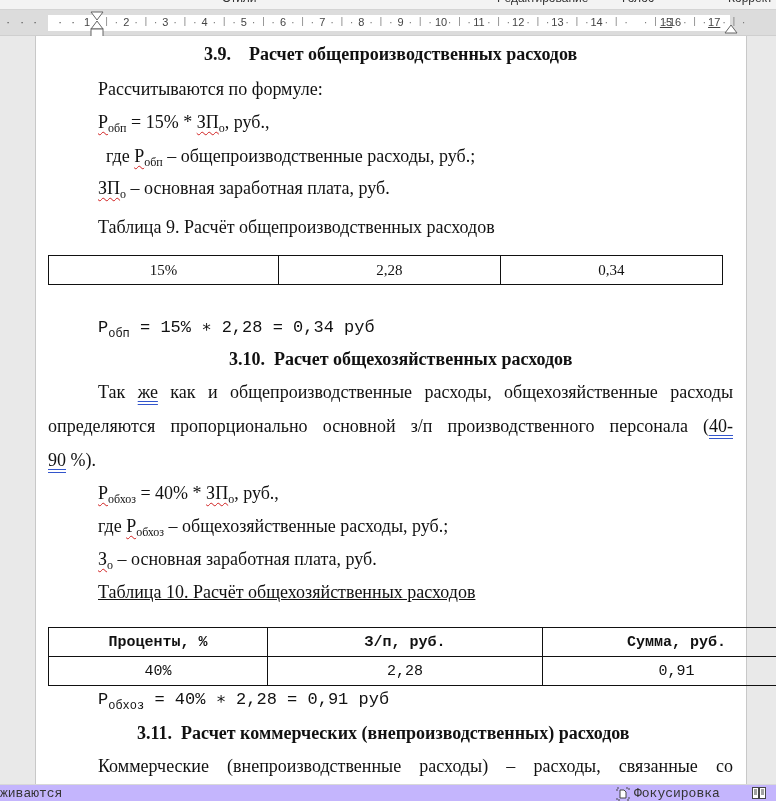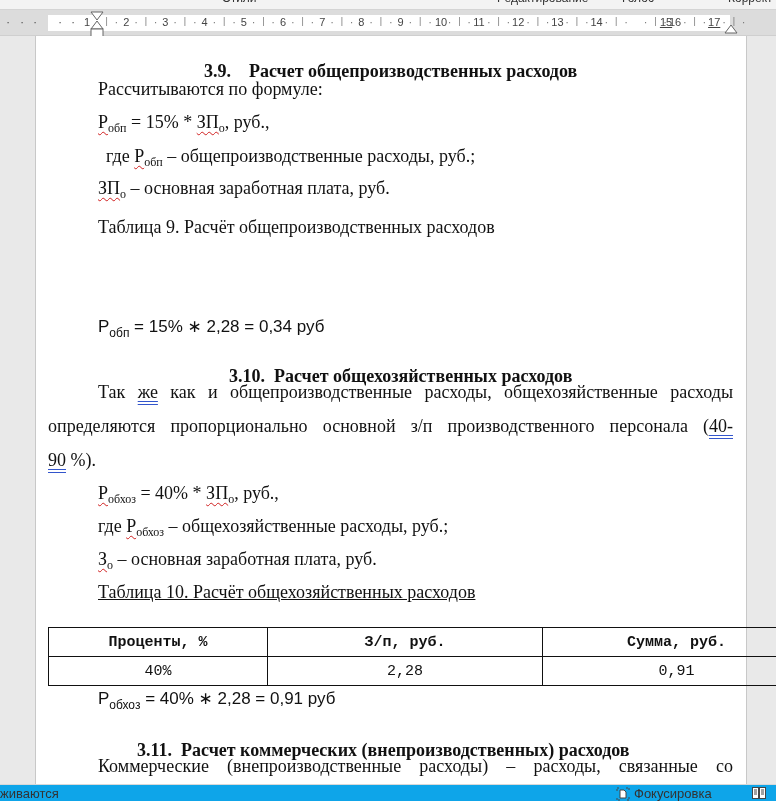--- a/index.html
+++ b/index.html
@@ -8,32 +8,32 @@
   .ribbon-strip span { position:absolute; top:-9px; white-space:nowrap; }
   .ruler { position:absolute; left:0; top:10px; width:776px; height:25px; background:#dcdcdc; border-bottom:1px solid #cfcfcf; font-family:"Liberation Sans", sans-serif; font-size:11px; color:#444; }
   .ruler-white2 { position:absolute; left:48px; top:5px; width:682px; height:16px; background:#fff; }
   .ruler-ticks { position:absolute; left:0; top:5px; height:16px; width:776px; }
   .ruler-ticks span { position:absolute; top:1px; transform:translateX(-50%); }
   .indent-marker { position:absolute; left:90px; top:11px; width:14px; height:28px; }
   .right-marker { position:absolute; left:724px; top:24px; width:14px; height:10px; }
   .page { position:absolute; left:35px; top:36px; width:711px; height:748px; background:#fff; }
   .margin-line-l { position:absolute; left:35px; top:36px; width:1px; height:748px; background:#c8c8c8; }
   .margin-line-r { position:absolute; left:746px; top:36px; width:1px; height:748px; background:#c8c8c8; }
-  .heading { position:absolute; font-weight:bold; font-size:18px; white-space:nowrap;margin-top:17px; }
+  .heading { position:absolute; font-weight:bold; font-size:18px; white-space:nowrap; }
   .para { position:absolute; font-size:18px; white-space:nowrap; }
   .just { position:absolute; font-size:18px; text-align:justify; text-align-last:justify; }
   .sub { font-size:12px; vertical-align:-4px; }
   .squig { text-decoration:underline wavy #d02020; text-decoration-thickness:1px; text-underline-offset:3px; }
   .blueline { text-decoration:underline double #3355cc; text-underline-offset:3px; }
   table.doc { position:absolute; border-collapse:collapse; font-size:15px; }
   table.doc td, table.doc th { border:1px solid #111; text-align:center; height:28px; padding:0 4px; }
   table.doc th { font-weight:bold; }
-  .math { position:absolute; font-family:Liberation Sans, sans-serif; font-size:17px; white-space:nowrap; }
+  .math { position:absolute; font-family:Liberation Mono, monospace; font-size:17px; white-space:nowrap; }
   .math .sub { font-size:12px; vertical-align:-5px; }
-  .statusbar { position:absolute; left:0; top:784px; width:776px; height:17px; background:#0ea5e9; border-top:1px solid #d8d8d8; font-family:Liberation Sans, sans-serif; font-size:13px; color:#333; }
+  .statusbar { position:absolute; left:0; top:784px; width:776px; height:17px; background:#c4b5fd; border-top:1px solid #d8d8d8; font-family:Liberation Mono, monospace; font-size:13px; color:#333; }
   .status-left { position:absolute; left:0; top:1px; white-space:nowrap; }
   .focus-btn { position:absolute; left:616px; top:1px; white-space:nowrap; display:flex; align-items:center; gap:4px; }
   .read-icon { position:absolute; left:752px; top:2px; width:14px; height:12px; }
 </style>
 </head>
 <body>
 
 <div class="ribbon-strip">
   <span style="left:222px">Стили</span>
   <span style="left:497px">Редактирование</span>
@@ -141,20 +141,25 @@
 <div class="para" style="left:98px; top:146px;margin-left:8px;">
   <span>где </span><span class="squig"><span>Р</span><span class="sub">обп</span></span><span> – общепроизводственные расходы, руб.;</span>
 </div>
 <div class="para" style="left:98px; top:178px;">
   <span class="squig"><span>ЗП</span><span class="sub">о</span></span><span> – основная заработная плата, руб.</span>
 </div>
 <div class="para" style="left:98px; top:217px;">Таблица 9. Расчёт общепроизводственных расходов</div>
 
 <table class="doc" style="left:48px; top:255px; width:675px;">
   <tbody>
+  <tr>
+    <td>15%</td>
+    <td>2,28</td>
+    <td>0,34</td>
+  </tr>
 </tbody>
   </table>
 
 <div class="math" style="left:98px; top:316px;">
   <span>Р</span><span class="sub">обп</span><span> = 15% ∗ 2,28 = 0,34 руб</span>
 </div>
 
 <div class="heading" style="left:229px; top:349px;">3.10. Расчет общехозяйственных расходов</div>
 
 <div class="just" style="left:98px; top:382px; width:635px;">

